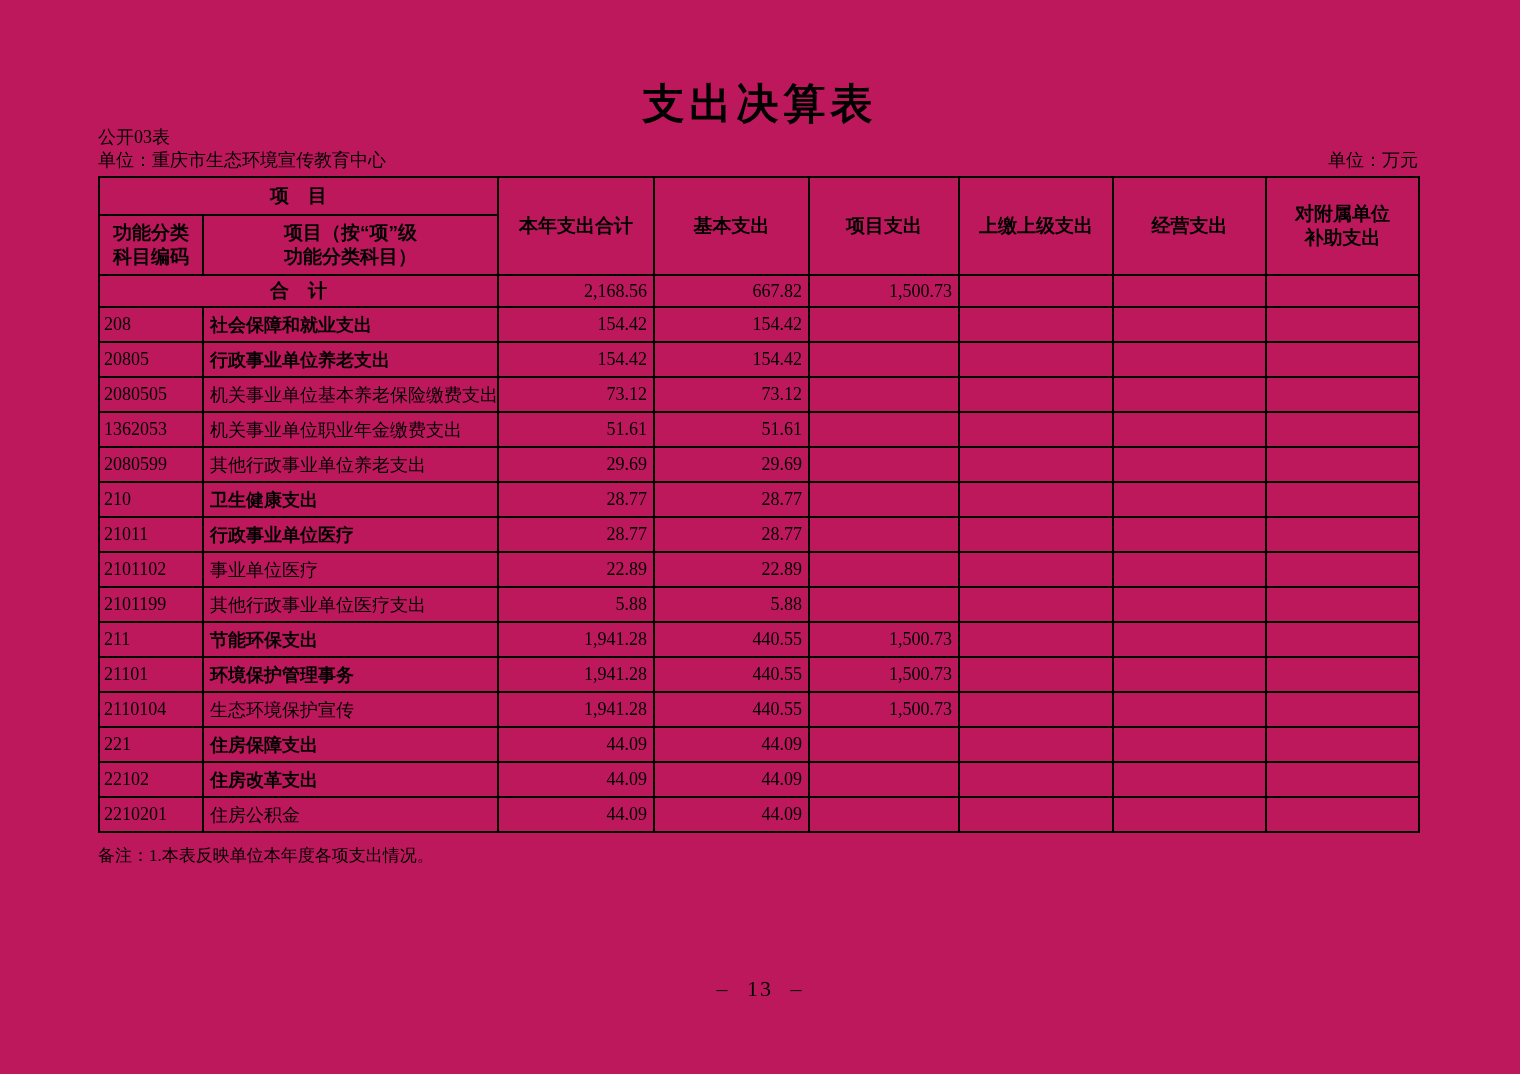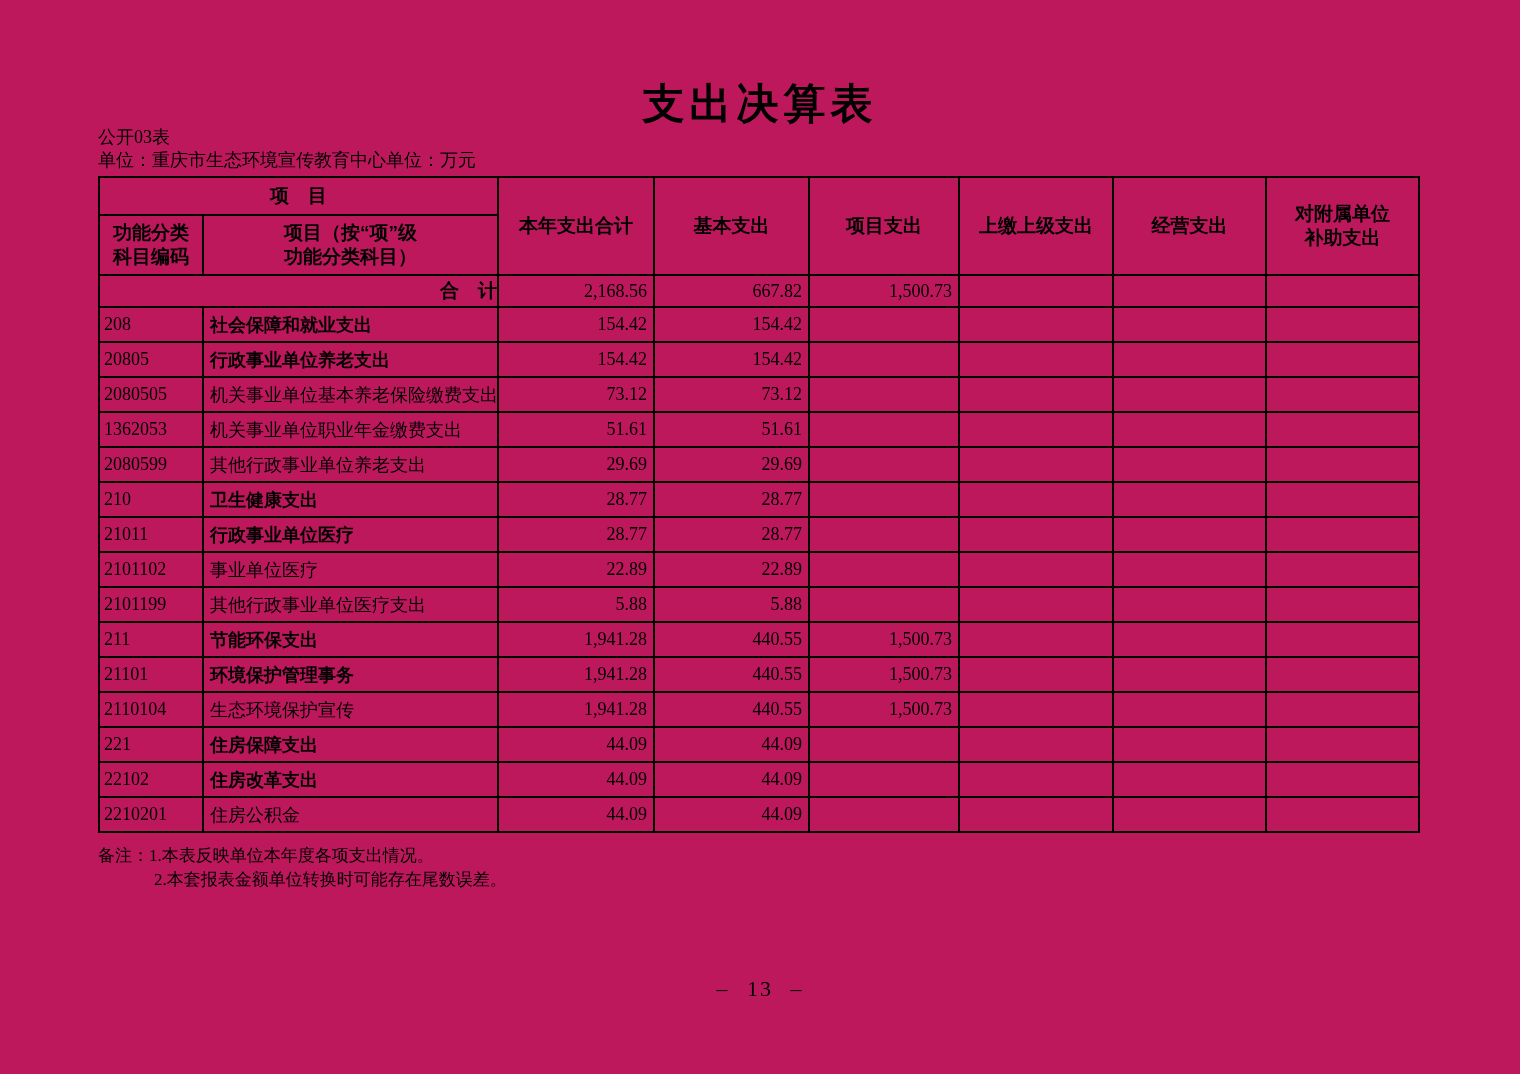--- a/index.html
+++ b/index.html
@@ -17,21 +17,21 @@
     margin: 0; text-align: center;
     font-size: 42px; font-weight: bold; letter-spacing: 5px;
     font-family: "Liberation Serif", "DejaVu Serif", serif;
   }
   .meta-code {
     position: absolute; top: 126px; left: 98px; width: 1320px;
     text-align: left; font-size: 18px; line-height: 22px;
   }
   .meta-row {
     position: absolute; top: 149px; left: 98px; width: 1320px;
-    display: flex; justify-content: flex-start;
+    display: flex; justify-content: space-between;
     font-size: 18px; line-height: 22px;
   }
 
   table.expense-table {
     position: absolute; top: 176px; left: 98px; width: 1320px;
     border-collapse: collapse; table-layout: fixed;
   }
   .expense-table th, .expense-table td {
     border: 2px solid #000;
     vertical-align: middle;
@@ -58,21 +58,21 @@
   }
   td.name.bold {
     font-weight: bold;
     font-family: "Liberation Sans", "DejaVu Sans", sans-serif;
   }
   td.num {
     font-size: 18px; text-align: right; padding-right: 6px;
     font-family: "Liberation Serif", "DejaVu Serif", serif;
   }
   td.total-label {
-    font-size: 19px; font-weight: bold; text-align: right;
+    font-size: 19px; font-weight: bold; text-align: center;
     font-family: "Liberation Sans", "DejaVu Sans", sans-serif;
   }
 
   .notes {
     position: absolute; top: 844px; left: 98px; width: 1320px;
     font-size: 17px; line-height: 24px;
   }
   .note-indent { padding-left: 56px; }
 
   .page-number {
@@ -281,18 +281,17 @@
           <td class="num"></td>
           <td class="num"></td>
           <td class="num"></td>
           <td class="num"></td>
         </tr>
       </tbody>
   </table>
 
   <div class="notes">
     <div>备注：1.本表反映单位本年度各项支出情况。</div>
-    <div class="note-indent">2.本套报表金额单位转换时可能存在尾数误差。</div>
   </div>
 
   <div class="page-number">– 13 –</div>
 
 </div>
 
 </body></html>

